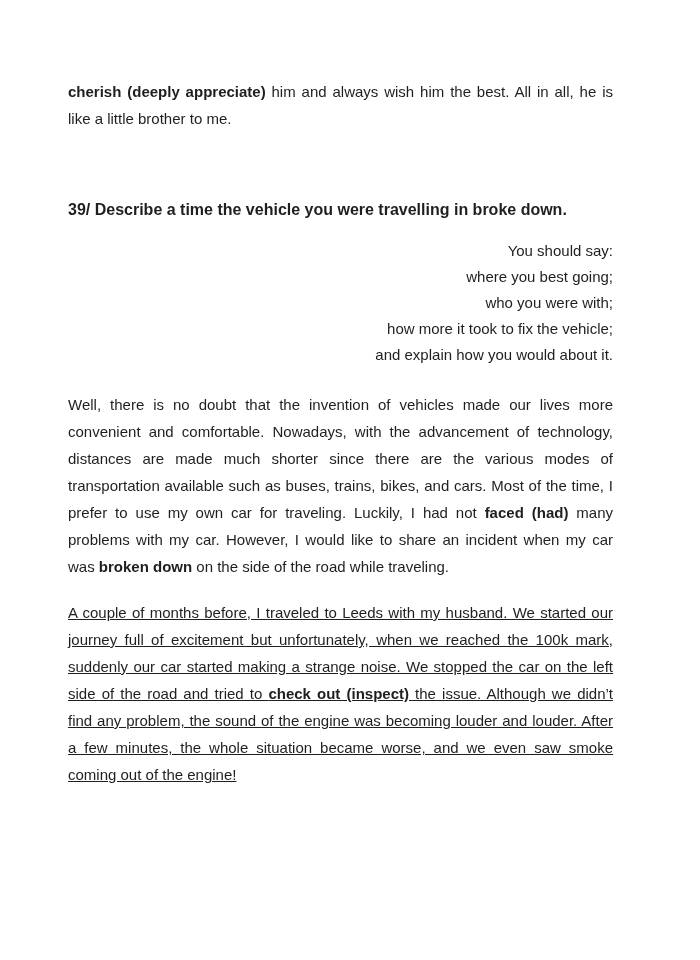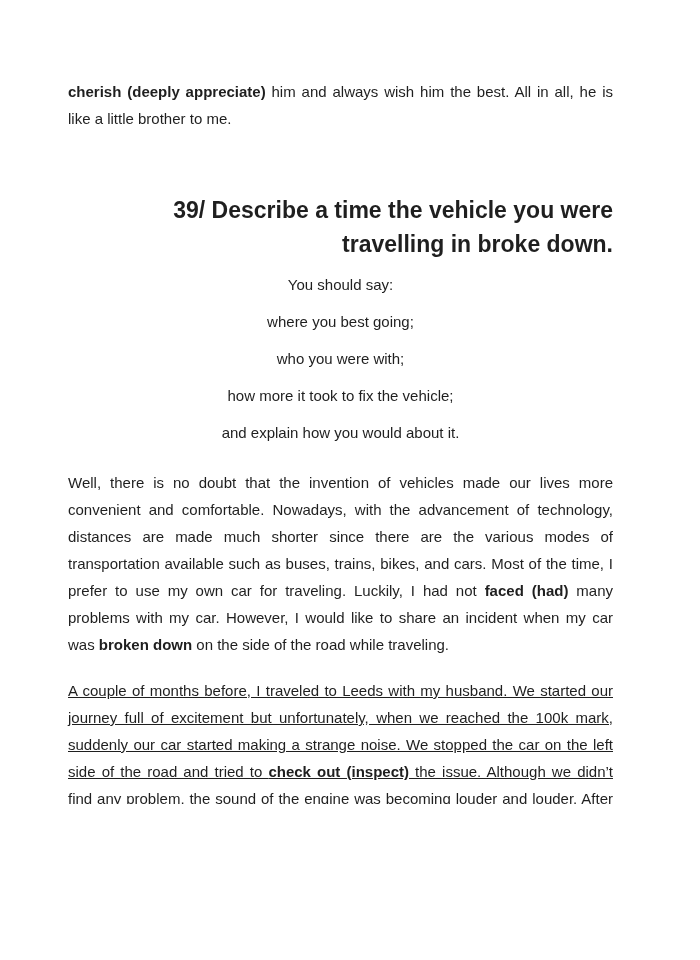--- a/index.html
+++ b/index.html
@@ -31,31 +31,31 @@
   .body-par {
     margin: 0;
     font-size: 15px;
     line-height: 27px;
     text-align: justify;
     color: var(--text-color);
   }
   .body-par .b { font-weight: 700; }
   .topic-heading {
     margin: 61px 0 11px 0;
-    font-size: 23px;
+    font-size: 16px;
     line-height: 34px;
     font-weight: 700;
-    text-align: right;
+    text-align: left;
     color: var(--text-color);
   }
   .cue-card p {
-    margin: 11px;
+    margin: 0;
     font-size: 15px;
     line-height: 26px;
-    text-align: center;
+    text-align: right;
     color: var(--text-color);
   }
   .answer-par-1 { margin-top: 23px; }
   .answer-par-2 { margin-top: 19px; text-decoration: underline; }
   .footer-rule {
     position: absolute;
     left: 82px;
     top: 850px;
     width: 508px;
     height: 2px;

